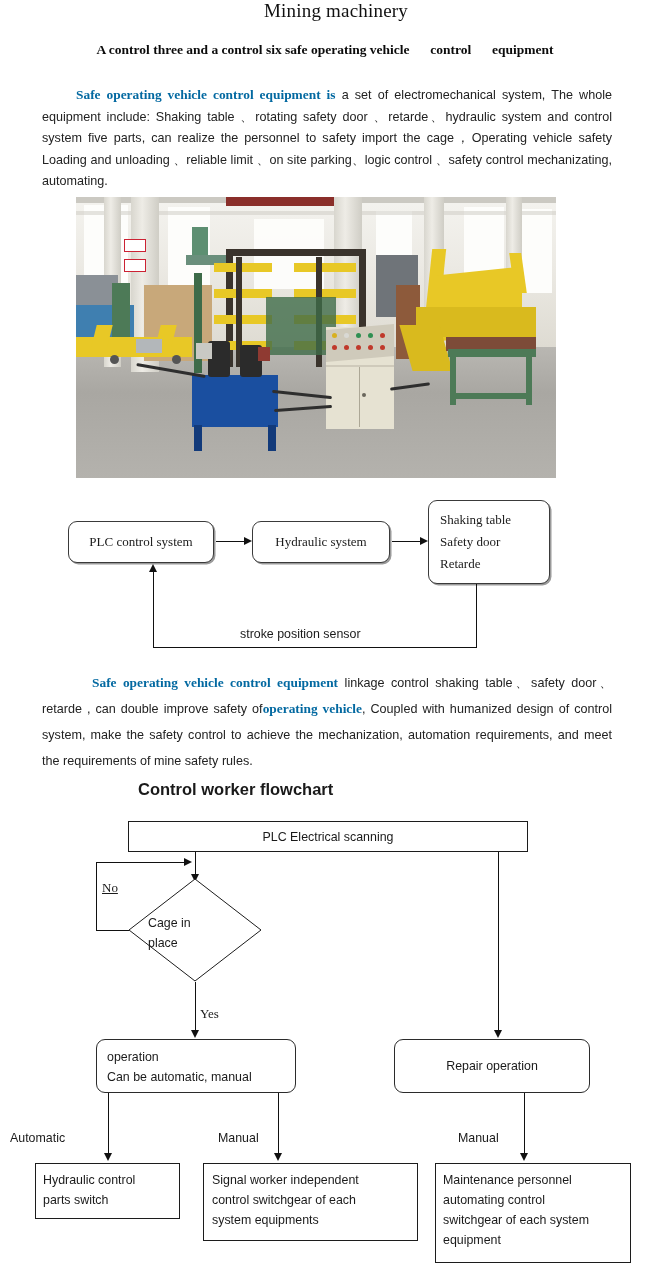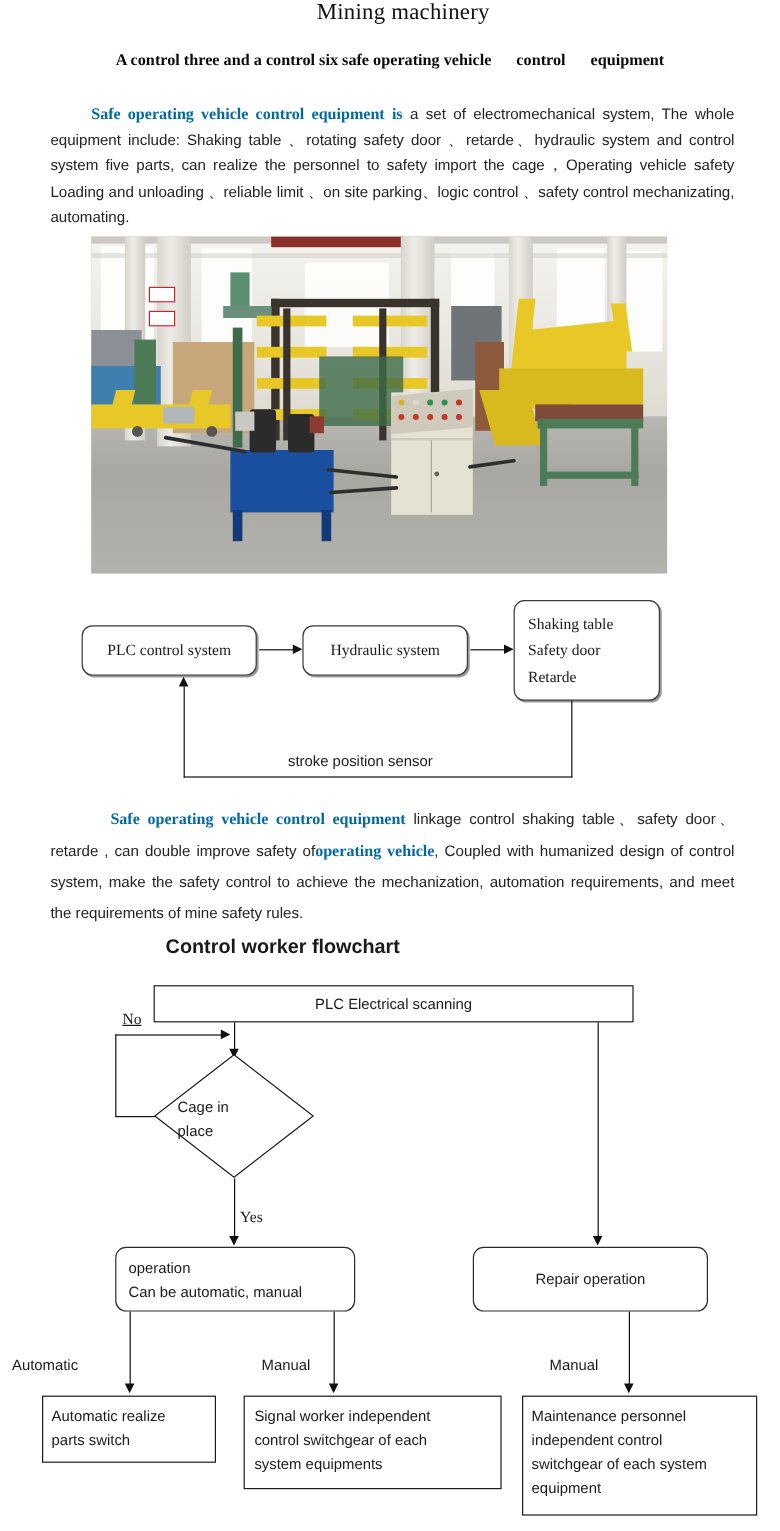--- a/index.html
+++ b/index.html
@@ -262,21 +262,21 @@
     <div class="shape sbox" style="left:128px;top:821px;width:400px;height:31px;"></div>
     <div class="boxtxt ctr" style="left:128px;top:821px;width:400px;height:31px;">PLC Electrical scanning</div>
 
     <div class="line vl" style="left:195px;top:852px;height:28px;"></div>
     <div class="arrow-d" style="left:191px;top:874px;"></div>
 
     <div class="line vl" style="left:96px;top:862px;height:68px;"></div>
     <div class="line hl" style="left:96px;top:930px;width:33px;"></div>
     <div class="line hl" style="left:96px;top:862px;width:90px;"></div>
     <div class="arrow-r" style="left:184px;top:858px;"></div>
-    <div class="lbl lbl-serif" style="left:102px;top:841px;text-decoration:underline;">No</div>
+    <div class="lbl lbl-serif" style="left:102px;top:880px;text-decoration:underline;">No</div>
 
     <div class="diamond" style="left:128px;top:878px;width:134px;height:104px;">
       <svg width="134" height="104" viewBox="0 0 134 104">
         <polygon points="67,1 133,52 67,103 1,52" fill="#ffffff" stroke="#1c1c1c" stroke-width="1"></polygon>
       </svg>
     </div>
     <div class="diamond-txt" style="left:148px;top:913px;width:104px;">
       <div>Cage  in</div>
       <div>place</div>
     </div>
@@ -305,33 +305,33 @@
 
     <div class="line vl" style="left:524px;top:1093px;height:66px;"></div>
     <div class="arrow-d" style="left:520px;top:1153px;"></div>
 
     <div class="lbl" style="left:10px;top:1131px;">Automatic</div>
     <div class="lbl" style="left:218px;top:1131px;">Manual</div>
     <div class="lbl" style="left:458px;top:1131px;">Manual</div>
 
     <div class="shape sbox" style="left:35px;top:1163px;width:145px;height:56px;"></div>
     <div class="boxtxt" style="left:43px;top:1170px;width:130px;">
-      <div>Automatic    realize</div>
+      <div>Hydraulic    control</div>
       <div>parts switch</div>
     </div>
 
     <div class="shape sbox" style="left:203px;top:1163px;width:215px;height:78px;"></div>
     <div class="boxtxt" style="left:212px;top:1170px;width:198px;">
       <div>Signal   worker  independent</div>
       <div>control  switchgear  of  each</div>
       <div>system equipments</div>
     </div>
 
     <div class="shape sbox" style="left:435px;top:1163px;width:196px;height:100px;"></div>
     <div class="boxtxt" style="left:443px;top:1170px;width:182px;">
       <div>Maintenance personnel</div>
-      <div>independent control</div>
+      <div>automating control</div>
       <div>switchgear of each system</div>
       <div>equipment</div>
     </div>
   </div>
 
 </div>
 
 </body></html>

